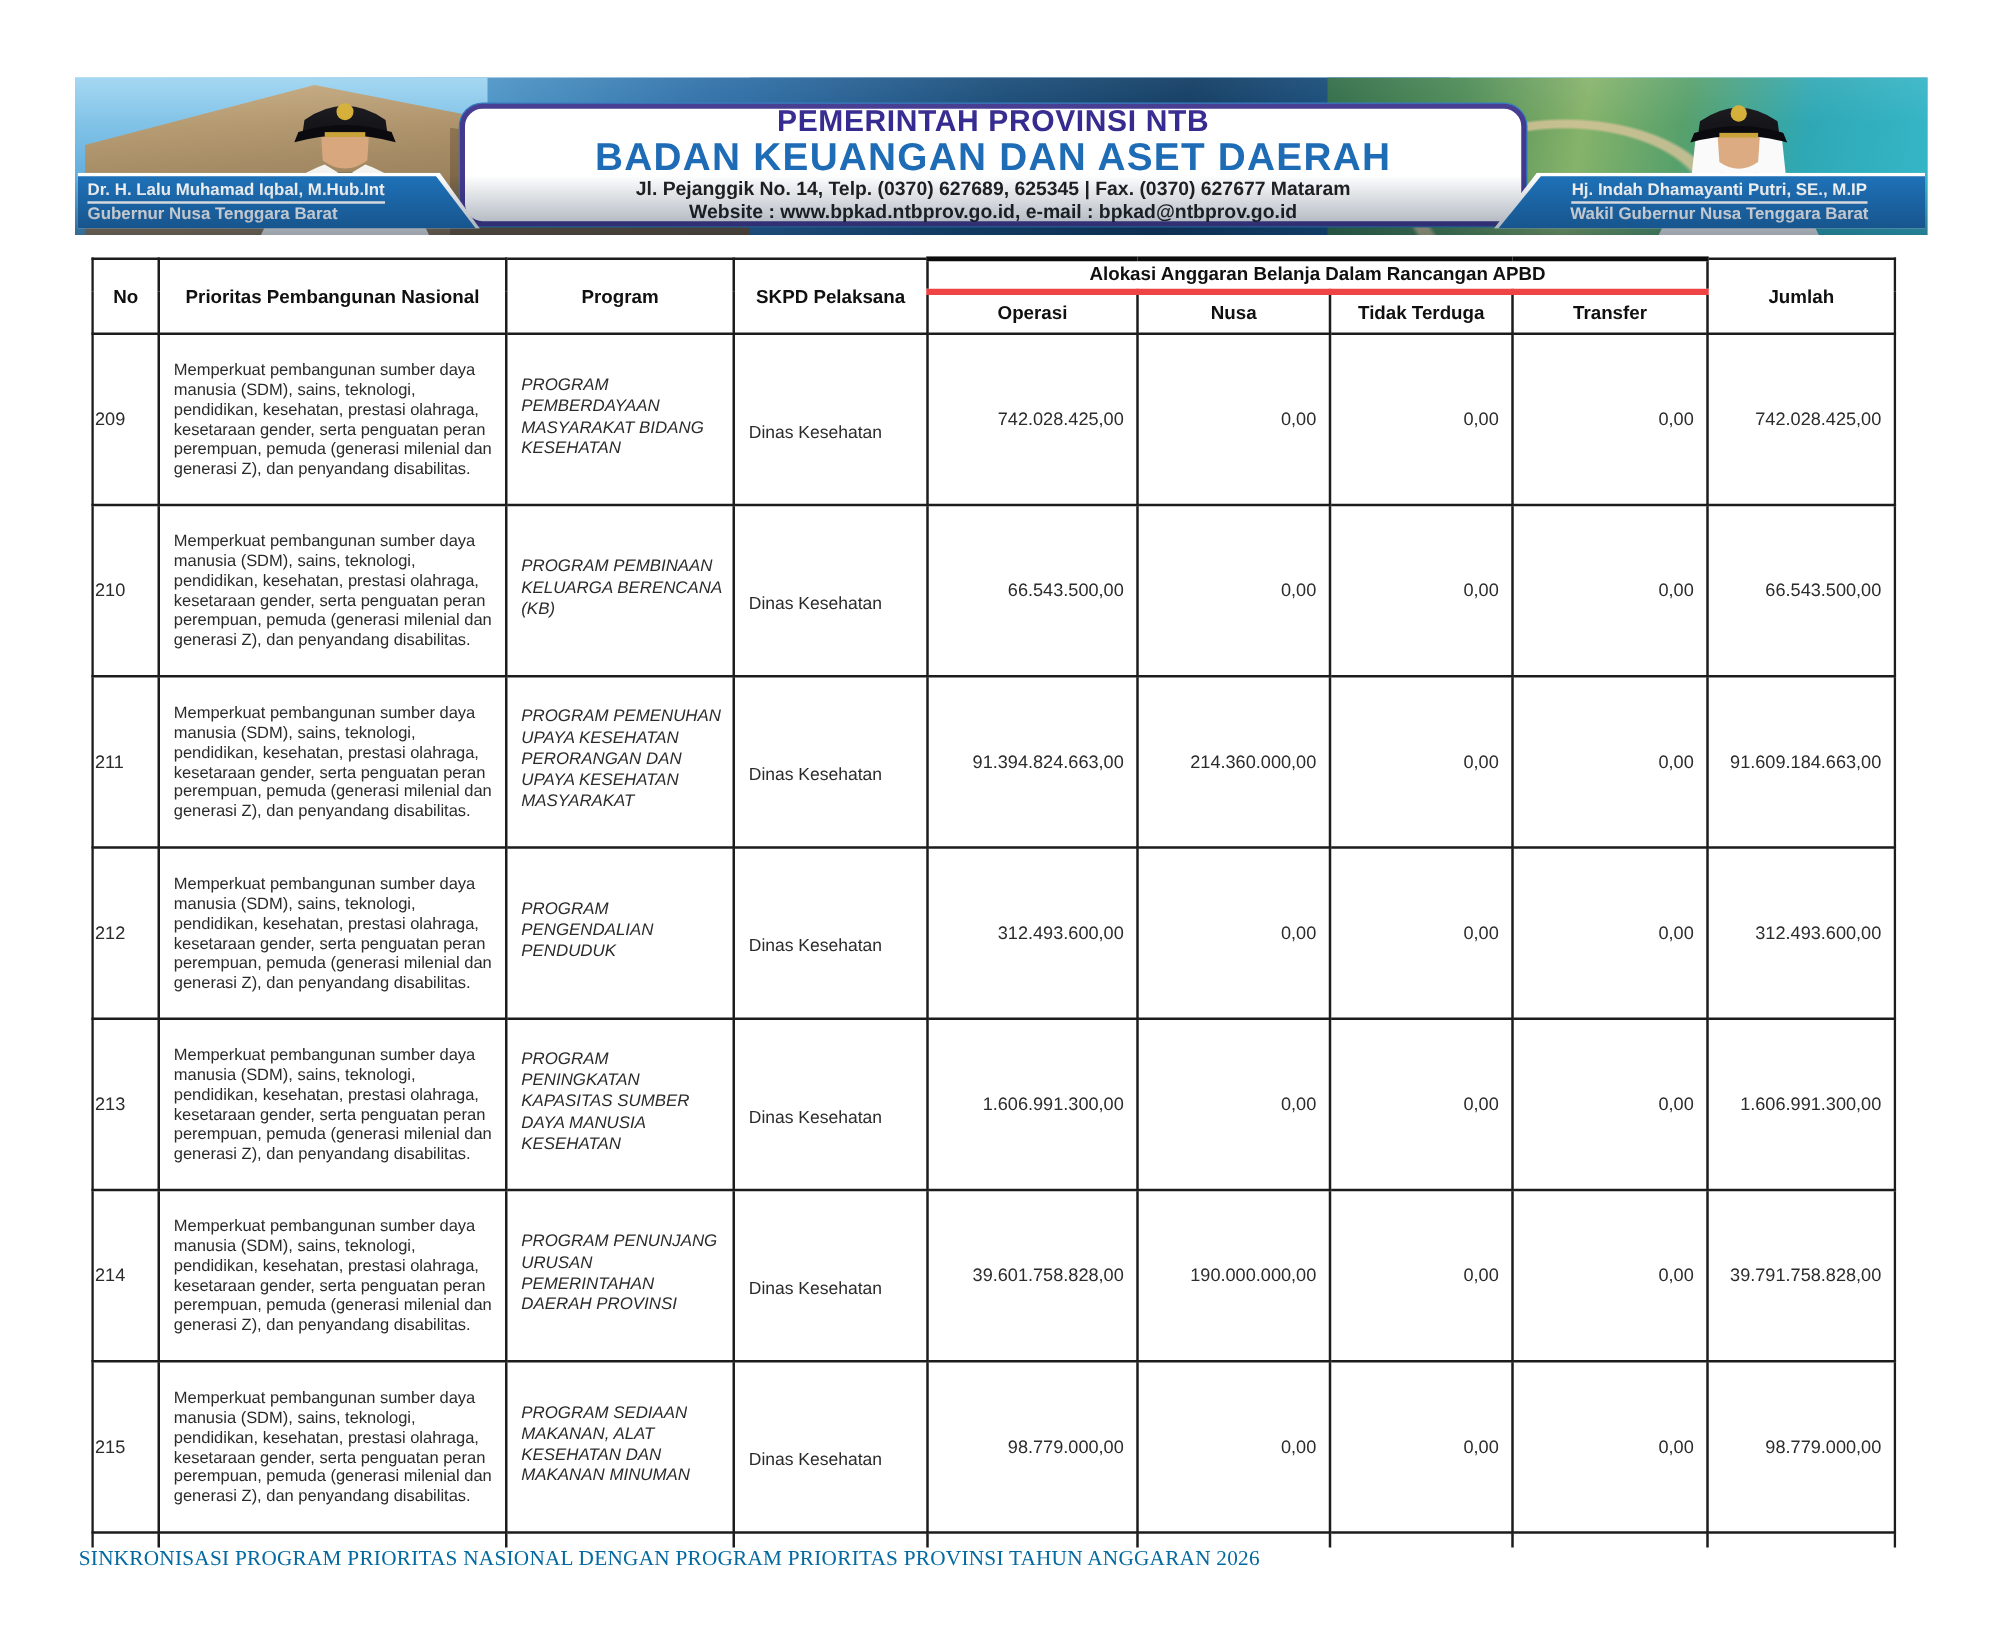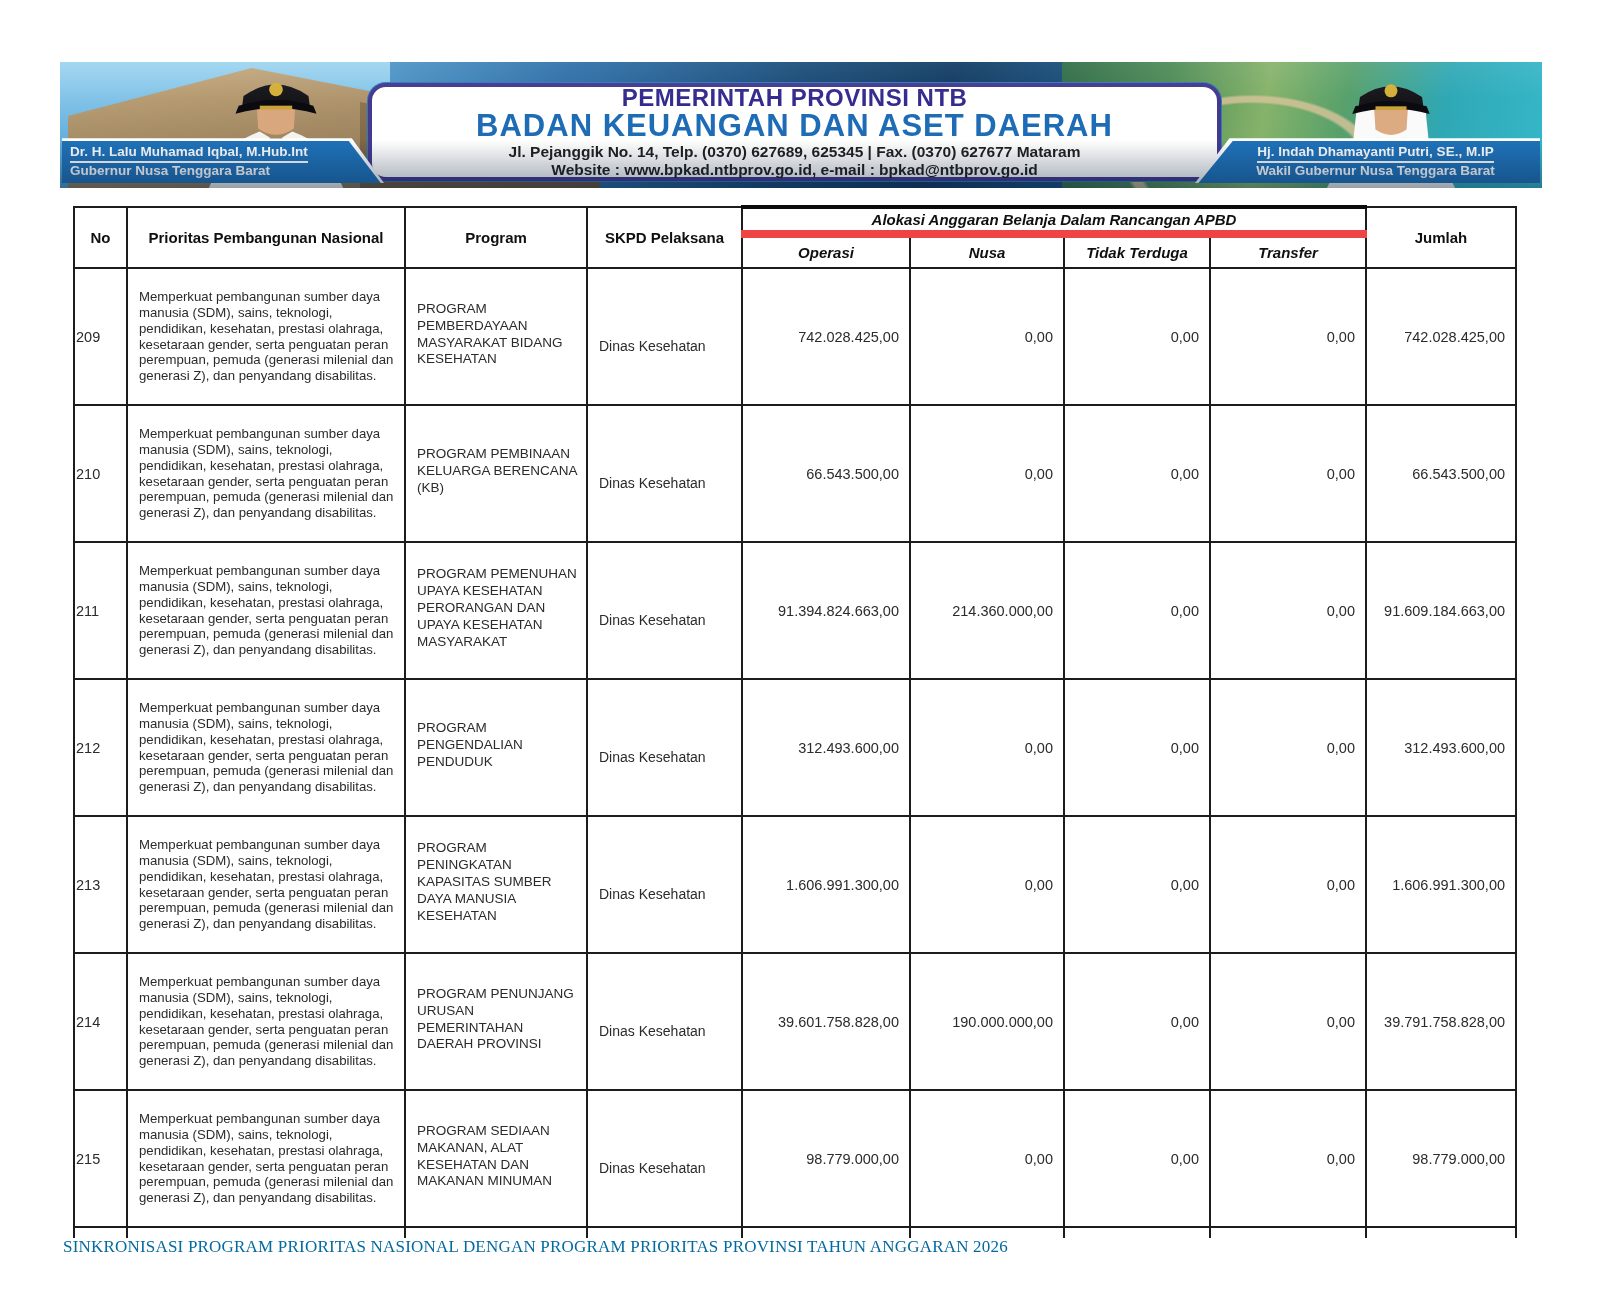--- a/index.html
+++ b/index.html
@@ -60,27 +60,27 @@
   .ribbon-right{right:2px;width:345px;clip-path:polygon(10% 0,100% 0,100% 100%,0 100%);}
   .ribbon-right .ribbon-inner{margin:2.5px 0 0 0;clip-path:polygon(11% 0,100% 0,100% 100%,1% 100%);text-align:center;padding-left:28px;}
   .ribbon .name-line{display:inline-block;border-bottom:2px solid #ffffff;padding-bottom:1px;}
 
   
   .table-wrap{position:absolute;left:73px;top:205px;width:1444px;height:1033px;overflow:hidden;}
   table{border-collapse:collapse;table-layout:fixed;width:1442px;}
   th,td{border:2px solid #1c1c1c;overflow:hidden;}
   th{font-size:15px;font-weight:bold;color:#101010;text-align:center;padding:2px 4px;background:#fff;}
   tr.h1{height:26px;}
-  tr.h2{height:34px;font-style:italic;}
-  .th-alokasi{border-top:4px solid #0c0c0c;border-bottom:8px solid #ef4444;font-style:italic;}
+  tr.h2{height:34px;}
+  .th-alokasi{border-top:4px solid #0c0c0c;border-bottom:5px solid #ef4444;}
   tr.data-row{height:137px;}
   td{color:#2b2b2b;background:#fff;vertical-align:middle;}
   td.no{text-align:left;font-size:14.5px;}
   td.priority{font-size:13.2px;line-height:1.2;padding:5px 8px 5px 11px;}
-  td.program{font-size:13.5px;line-height:1.25;padding:5px 6px 9px 11px;text-align:left;}
+  td.program{font-size:13.5px;line-height:1.25;padding:5px 6px 9px 11px;text-align:left;font-style:italic;}
   td.skpd{font-size:14px;padding:20px 4px 2px 11px;text-align:left;}
   td.num{font-size:14.5px;text-align:right;padding:2px 10px 2px 16px;}
   tr.stub-row{height:30px;}
   tr.stub-row td{border-top:2px solid #1c1c1c;}
 
   
   .footer-caption{
     position:absolute;left:63px;top:1237px;
     font-family:"Liberation Serif", serif;font-size:17px;color:#0369a1;letter-spacing:.2px;white-space:nowrap;
   }

